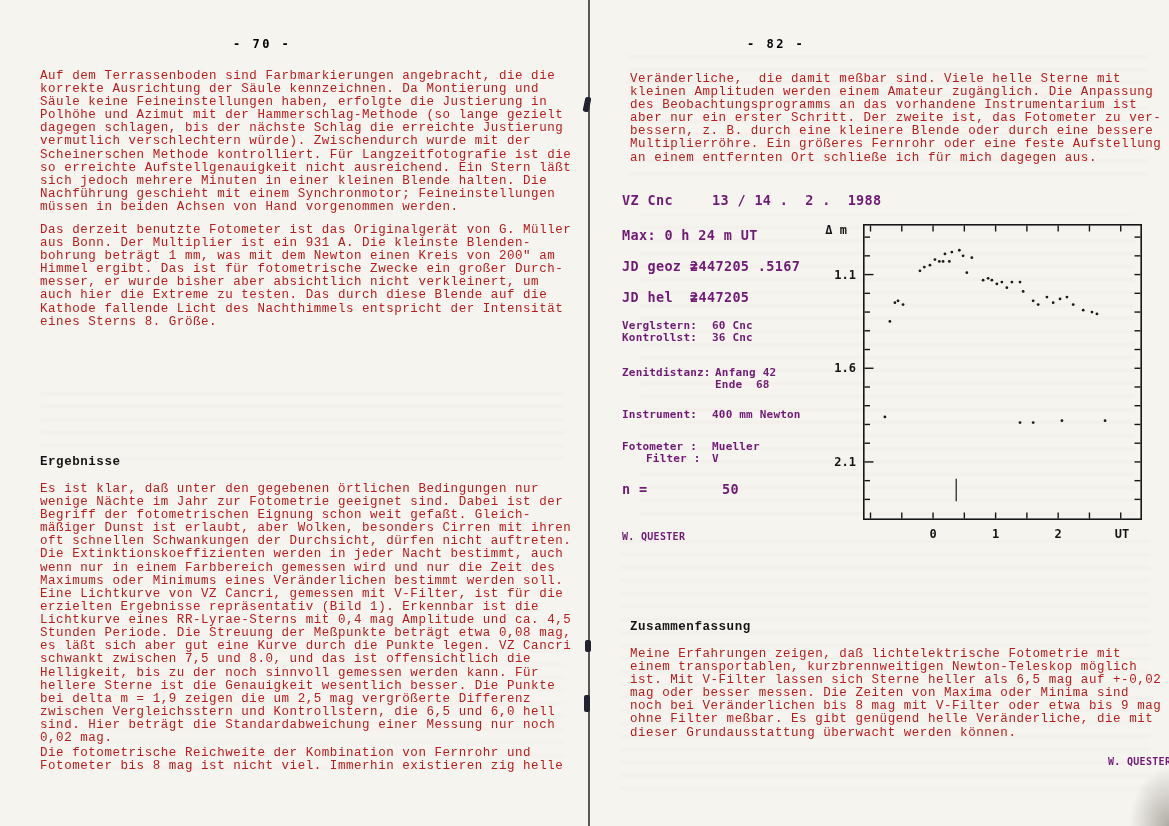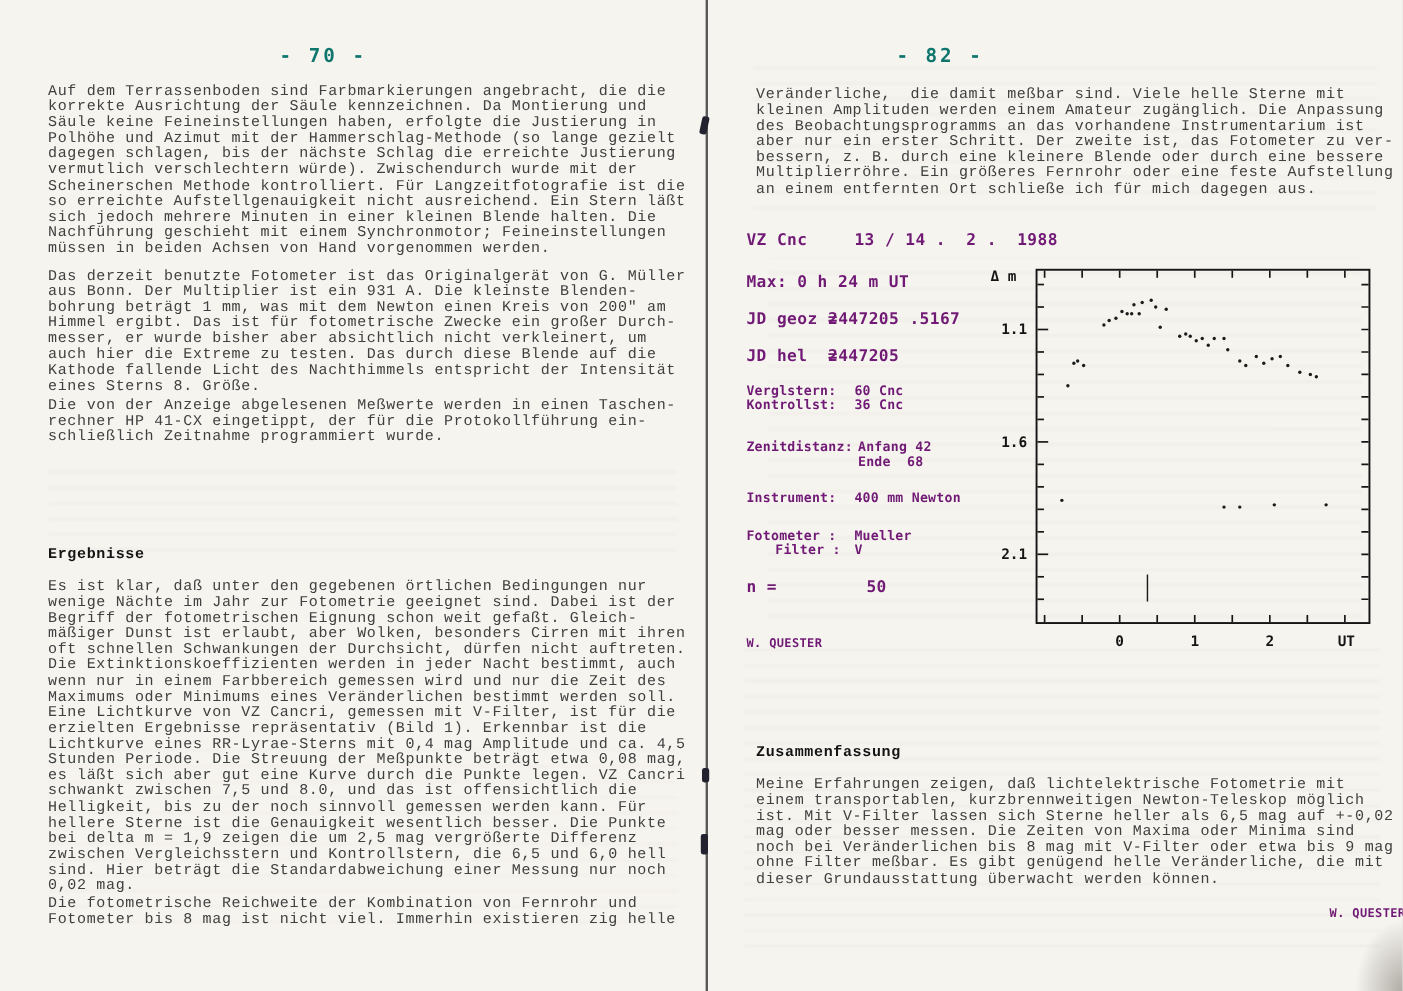--- a/index.html
+++ b/index.html
@@ -1,24 +1,24 @@
 <!DOCTYPE html>
 <html><head>
 <meta charset="utf-8">
 <style>
   html,body{margin:0;padding:0;background:#dedcd7;}
   .scan{position:relative;width:1169px;height:826px;background:#f6f4ef;overflow:hidden;
         font-family:"Liberation Mono",monospace;}
   .scan *{box-sizing:border-box;}
   pre{margin:0;}
   .tw{position:absolute;font-family:"Liberation Mono",monospace;font-size:12.5px;
-      letter-spacing:0.55px;line-height:13.1px;color:#404040;white-space:pre;}
+      letter-spacing:0.55px;line-height:13.1px;color:#b91c1c;white-space:pre;}
   .tw-b{font-weight:bold;color:#141414;}
   .pageno{position:absolute;font-family:"DejaVu Sans Mono",monospace;font-weight:bold;
-      font-size:16px;letter-spacing:2.5px;color:#0f766e;}
+      font-size:12px;letter-spacing:2.5px;color:#000000;}
   .dm{position:absolute;font-family:"DejaVu Sans Mono",monospace;font-weight:bold;
       color:#701a75;white-space:pre;}
   .dm-lg{font-size:13.5px;letter-spacing:0.35px;}
   .dm-sm{font-size:11px;letter-spacing:0.2px;}
   .dm-xs{font-size:10px;letter-spacing:0.3px;}
   .gutter{position:absolute;left:588px;top:0;width:1.6px;height:826px;background:#3c3c3c;opacity:.85;}
   .blob{position:absolute;background:#23222f;border-radius:2px;}
   .bleed{position:absolute;pointer-events:none;opacity:.5;filter:blur(1.1px);
       background:repeating-linear-gradient(0deg, rgba(150,138,122,.13) 0 3px, rgba(0,0,0,0) 3px 13px);}
   .corner-shadow{position:absolute;right:0;bottom:0;width:40px;height:60px;pointer-events:none;
@@ -58,23 +58,20 @@
 
   <pre class="tw" style="left:40px;top:224px">Das derzeit benutzte Fotometer ist das Originalgerät von G. Müller
 aus Bonn. Der Multiplier ist ein 931 A. Die kleinste Blenden-
 bohrung beträgt 1 mm, was mit dem Newton einen Kreis von 200" am
 Himmel ergibt. Das ist für fotometrische Zwecke ein großer Durch-
 messer, er wurde bisher aber absichtlich nicht verkleinert, um
 auch hier die Extreme zu testen. Das durch diese Blende auf die
 Kathode fallende Licht des Nachthimmels entspricht der Intensität
 eines Sterns 8. Größe.</pre>
 
-  <pre class="tw" style="left:40px;top:332px">Die von der Anzeige abgelesenen Meßwerte werden in einen Taschen-
-rechner HP 41-CX eingetippt, der für die Protokollführung ein-
-schließlich Zeitnahme programmiert wurde.</pre>
 
   <div class="tw tw-b" style="left:40px;top:456px">Ergebnisse</div>
 
   <pre class="tw" style="left:40px;top:483px">Es ist klar, daß unter den gegebenen örtlichen Bedingungen nur
 wenige Nächte im Jahr zur Fotometrie geeignet sind. Dabei ist der
 Begriff der fotometrischen Eignung schon weit gefaßt. Gleich-
 mäßiger Dunst ist erlaubt, aber Wolken, besonders Cirren mit ihren
 oft schnellen Schwankungen der Durchsicht, dürfen nicht auftreten.
 Die Extinktionskoeffizienten werden in jeder Nacht bestimmt, auch
 wenn nur in einem Farbbereich gemessen wird und nur die Zeit des

